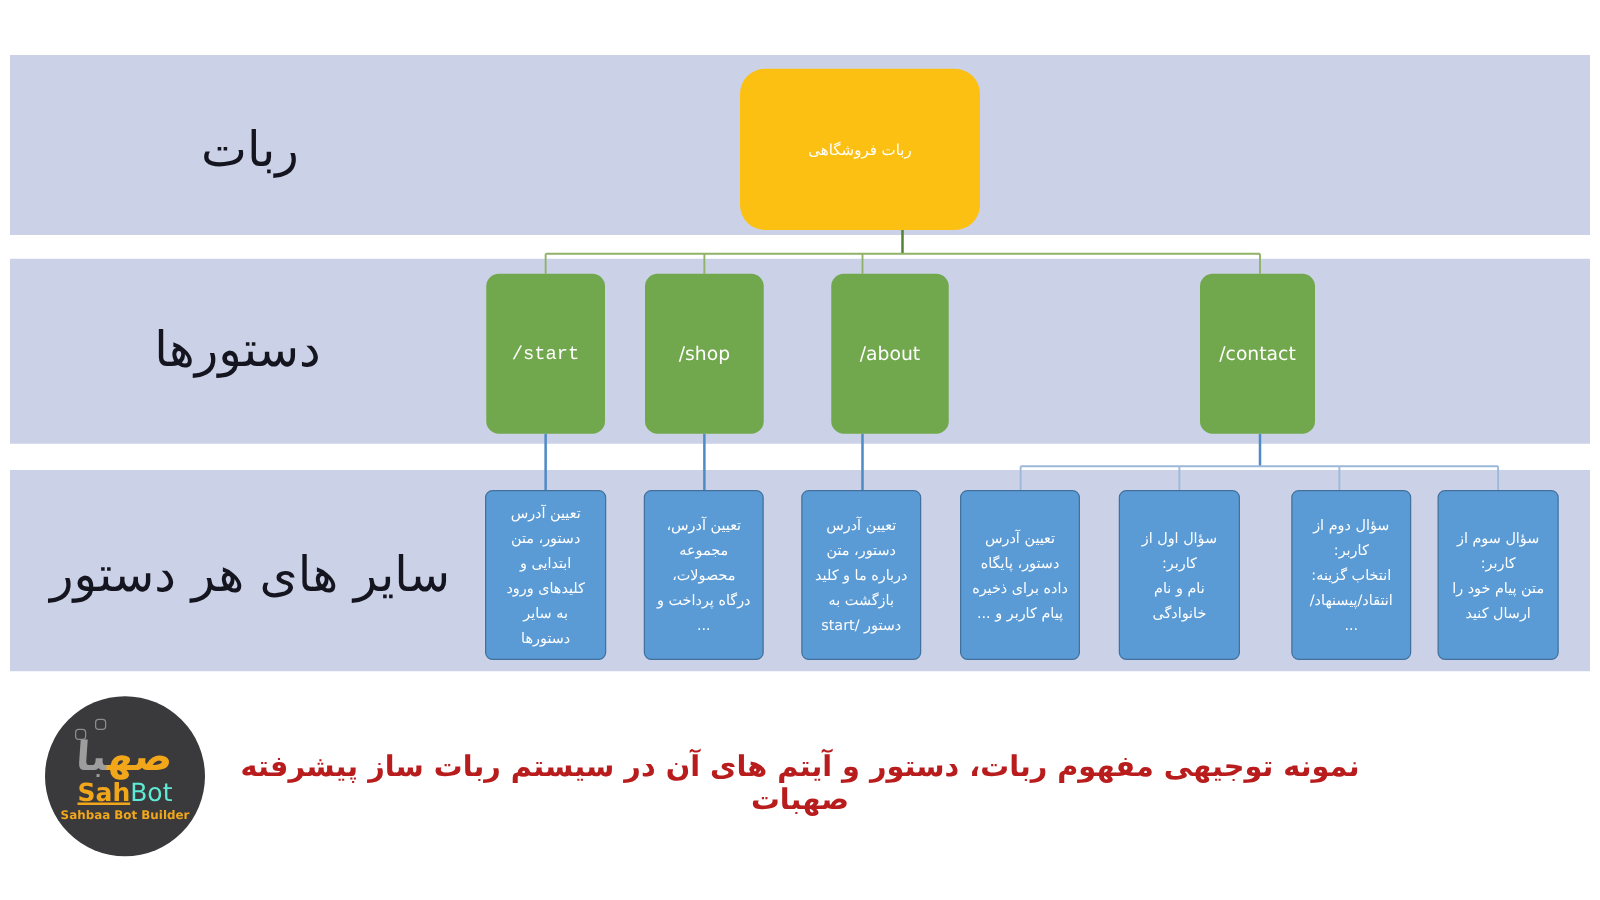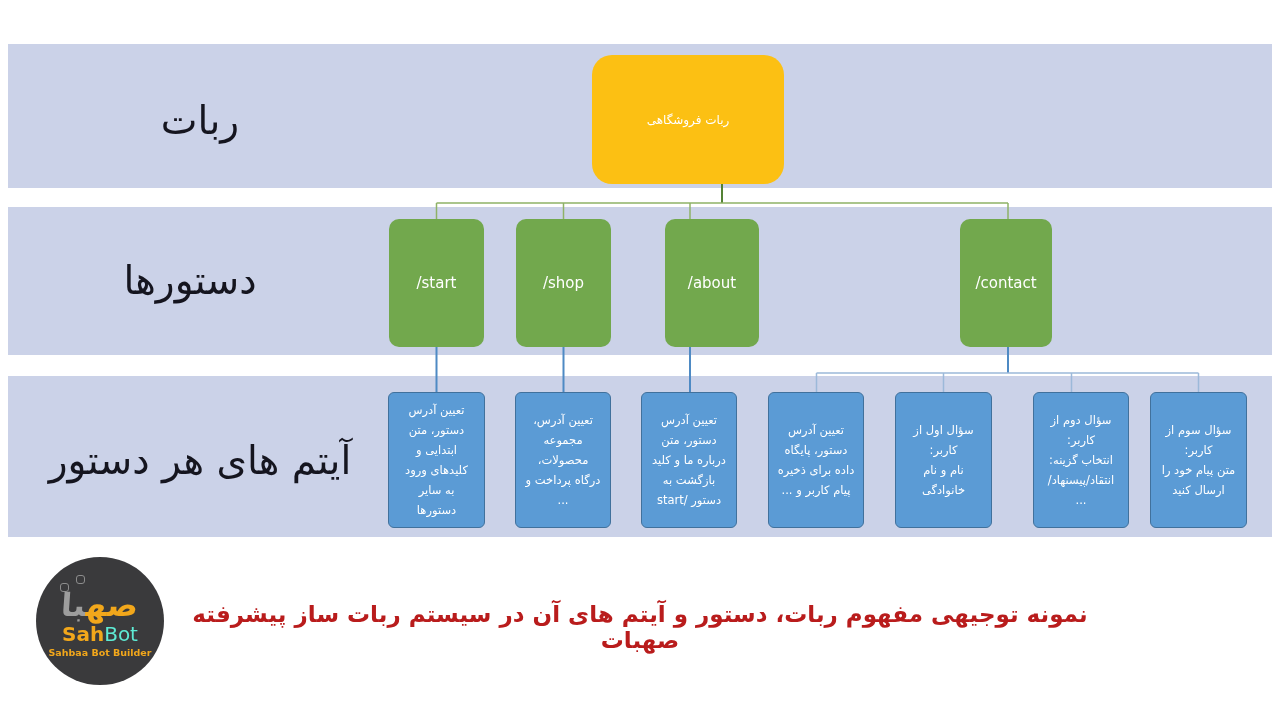--- a/index.html
+++ b/index.html
@@ -21,21 +21,21 @@
     text-align:center;direction:rtl;}
   .row-label.r1{left:90px;top:98px;width:220px;}
   .row-label.r2{left:80px;top:258px;width:220px;}
   .row-label.r3{left:40px;top:438px;width:320px;}
   .node{position:absolute;display:flex;align-items:center;justify-content:center;
     text-align:center;color:#ffffff;}
   .root-node{left:592px;top:55px;width:192px;height:129px;background:var(--root-box);
     border-radius:20px;font-size:12px;direction:rtl;}
   .cmd{top:219px;height:128px;background:var(--command-box);border-radius:10px;
     font-size:15px;direction:ltr;}
-  .cmd1{left:389px;width:95px;}
+  .cmd1{left:389px;width:95px;font-family:Liberation Mono, monospace;}
   .cmd2{left:516px;width:95px;}
   .cmd3{left:665px;width:94px;}
   .cmd4{left:960px;width:92px;}
   .item{top:392px;height:136px;background:var(--item-box);
     border:1.5px solid var(--item-border);border-radius:6px;
     font-size:11.5px;line-height:20px;white-space:pre-line;direction:rtl;}
   .item1{left:388px;width:97px;}
   .item2{left:515px;width:96px;}
   .item3{left:641px;width:96px;}
   .item4{left:768px;width:96px;}
@@ -50,21 +50,21 @@
   .caption{position:absolute;left:180px;top:601px;width:920px;text-align:center;
     font-size:23px;font-weight:700;color:#b91c1c;direction:rtl;}
   .logo{position:absolute;left:36px;top:557px;width:128px;height:128px;
     border-radius:50%;background:var(--logo-bg);display:flex;flex-direction:column;
     align-items:center;justify-content:center;overflow:hidden;}
   .logo-fa{font-size:32px;font-weight:700;direction:rtl;line-height:34px;
     margin-top:6px;transform:skewX(-4deg);}
   .logo-fa .fa-accent{color:var(--logo-accent);}
   .logo-fa .fa-gray{color:#9d9d9d;}
   .logo-en{font-size:20px;font-weight:700;line-height:24px;}
-  .logo-en .en-accent{color:var(--logo-accent);}
+  .logo-en .en-accent{color:var(--logo-accent);text-decoration:underline;}
   .logo-en .en-rest{color:#5eead4;font-weight:400;}
   .logo-tag{font-size:9.5px;font-weight:700;color:var(--logo-accent);line-height:14px;}
   .doodle{position:absolute;width:9px;height:9px;border:1.5px solid #8d8d8d;
     border-radius:3px;}
   .doodle.d1{left:24px;top:26px;}
   .doodle.d2{left:40px;top:18px;}
 </style>
 </head>
 <body>
 
@@ -76,21 +76,21 @@
 
   <svg class="overlay" width="1280" height="720">
     <path class="cgd" d="M722 184 V203"></path>
     <path class="cg" d="M436.5 203 H1008 M436.5 203 V219 M563.5 203 V219 M690 203 V219 M1008 203 V219"></path>
     <path class="cb" d="M436.5 347 V392 M563.5 347 V392 M690 347 V392 M1008 347 V373"></path>
     <path class="cbl" d="M816.5 373 H1198.5 M816.5 373 V392 M943.5 373 V392 M1071.5 373 V392 M1198.5 373 V392"></path>
   </svg>
 
   <div class="row-label r1">ربات</div>
   <div class="row-label r2">دستورها</div>
-  <div class="row-label r3">آیتم های هر دستور</div>
+  <div class="row-label r3">سایر های هر دستور</div>
 
   <div class="node root-node">ربات فروشگاهی</div>
 
   <div class="node cmd cmd1">/start</div>
   <div class="node cmd cmd2">/shop</div>
   <div class="node cmd cmd3">/about</div>
   <div class="node cmd cmd4">/contact</div>
 
   <div class="node item item1">تعیین آدرس
 دستور، متن

